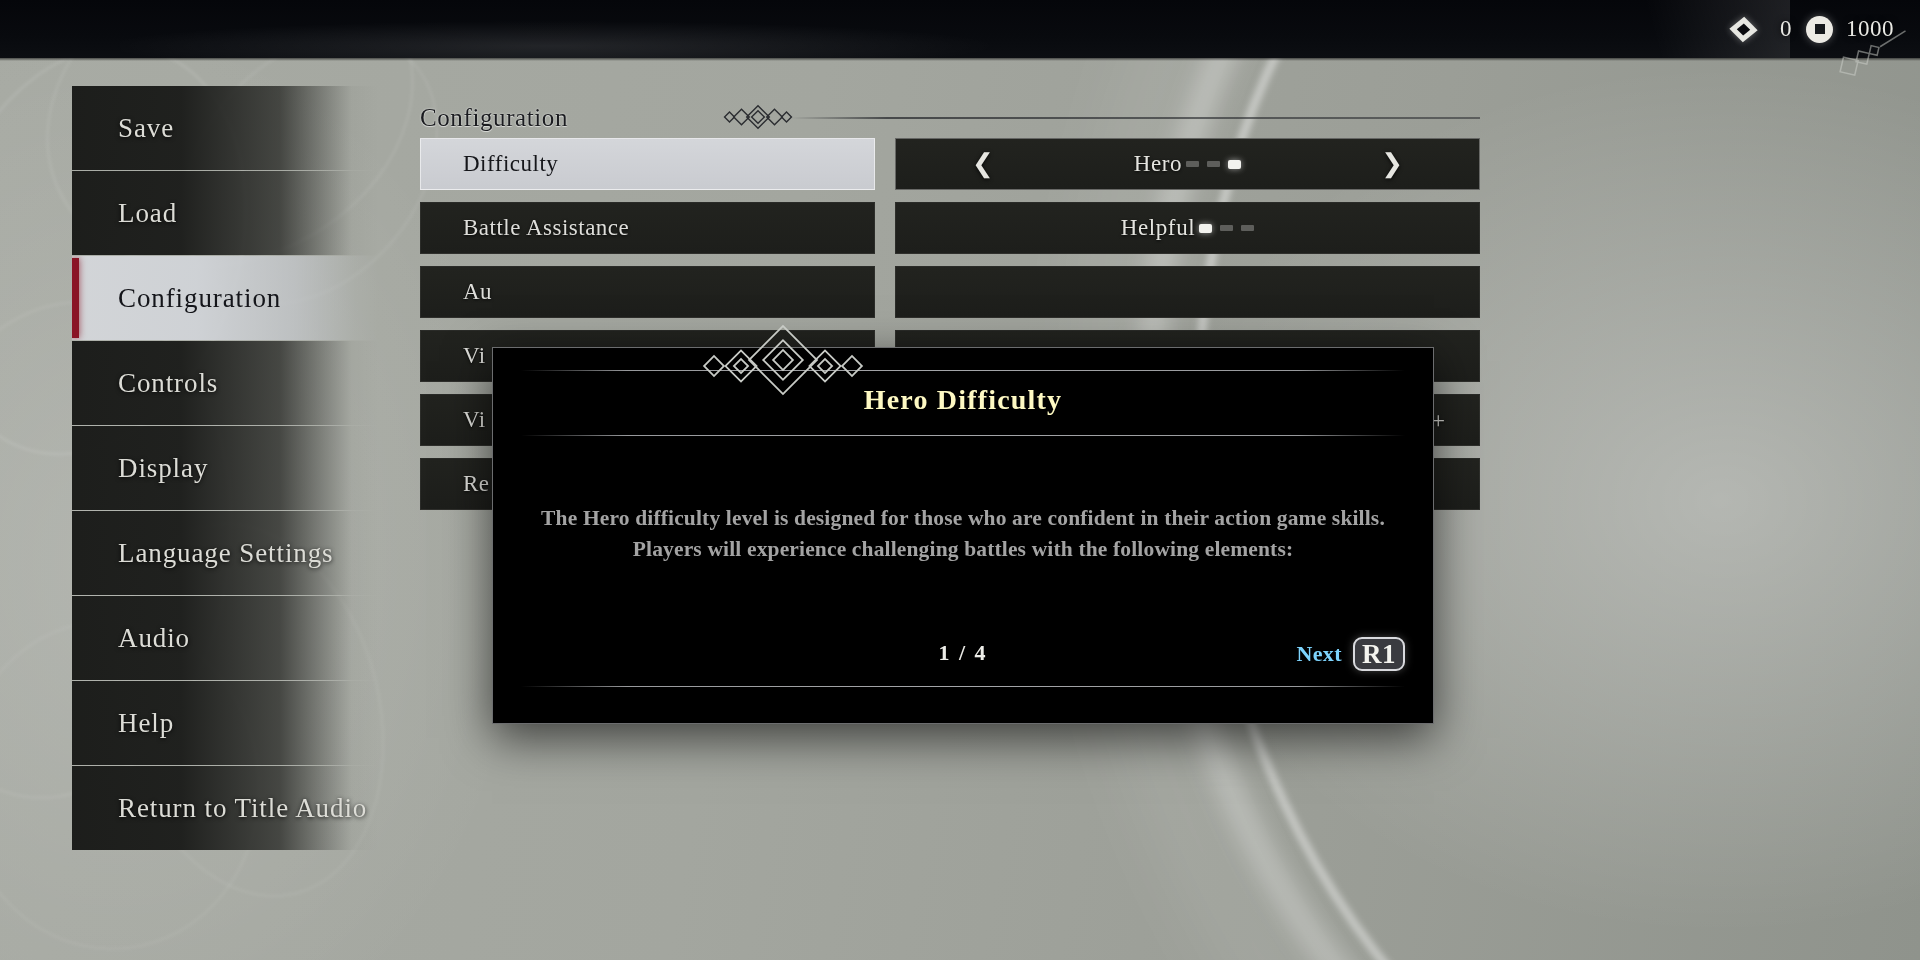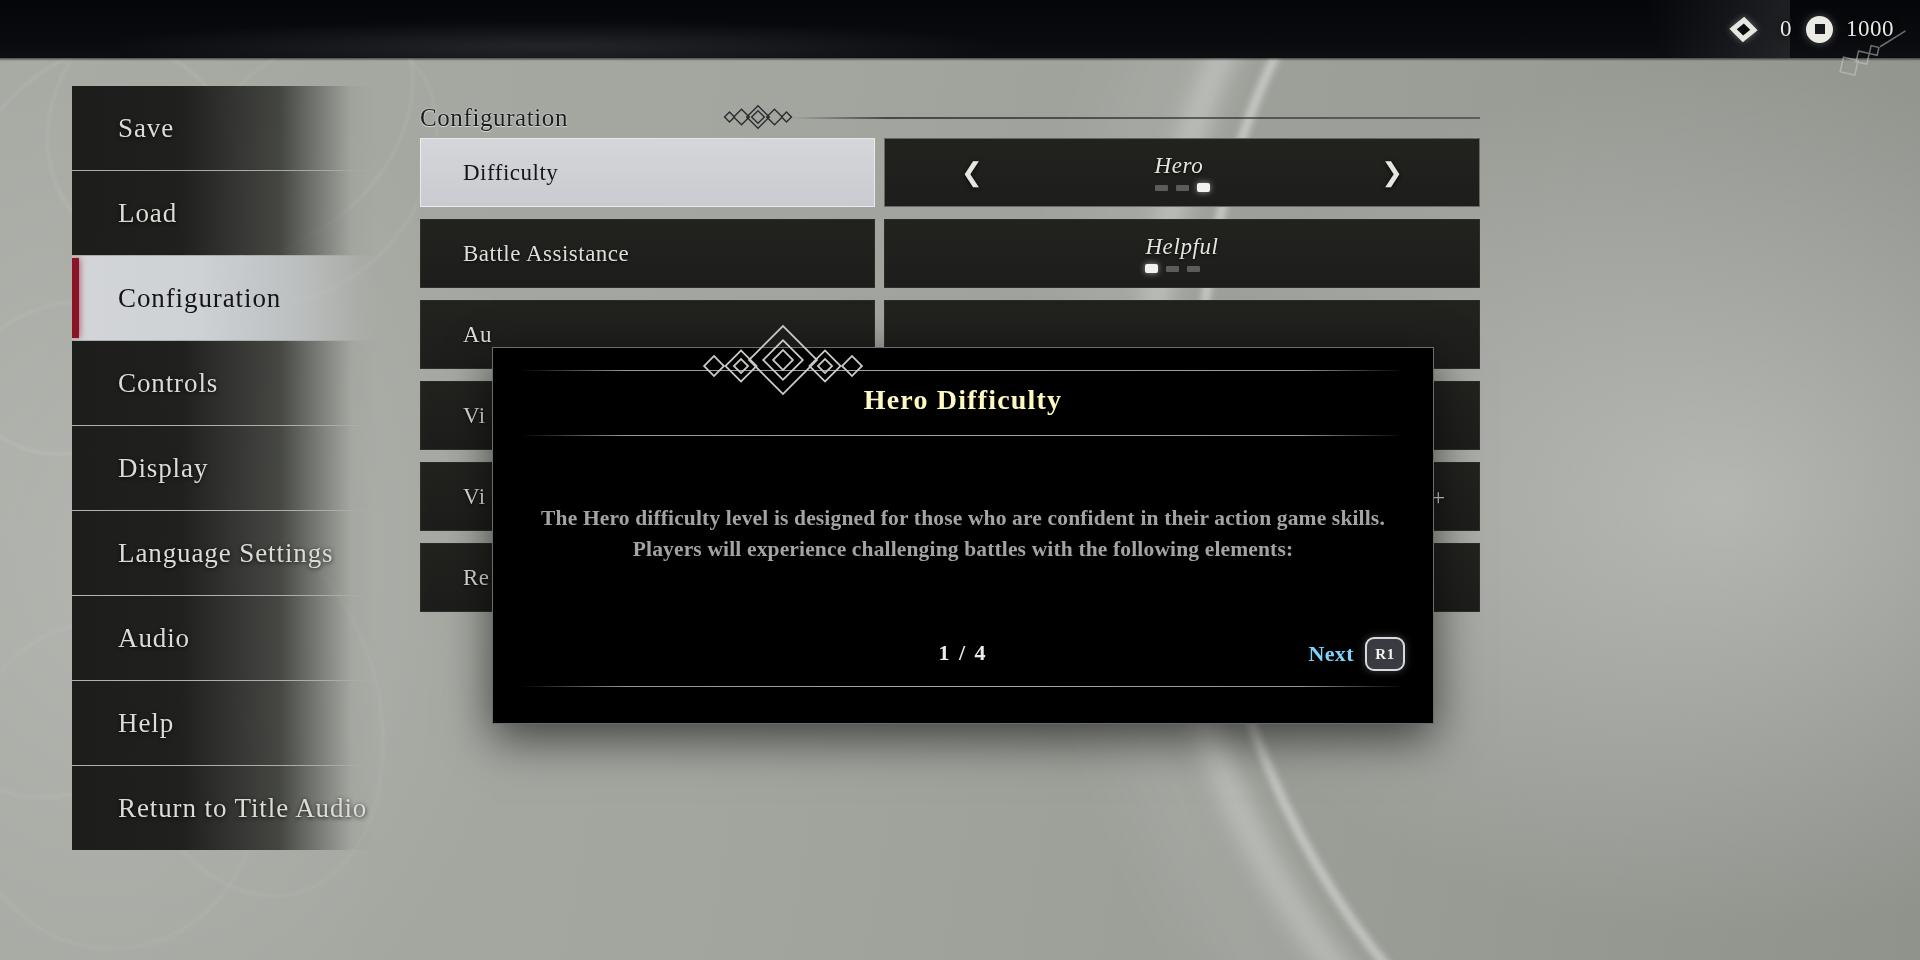--- a/index.html
+++ b/index.html
@@ -149,21 +149,21 @@
   #page-title{
     font-size:25px; color:#1b1c20; letter-spacing:.6px;
     text-shadow:0 0 2px rgba(255,255,255,.7), 0 1px 0 rgba(255,255,255,.45);
   }
   .head-rule{
     position:absolute; left:370px; right:0; top:19px; height:2px;
     background:linear-gradient(90deg, rgba(40,42,46,0) 0%, rgba(40,42,46,.75) 14%, rgba(40,42,46,.55) 100%);
   }
   .head-orn{ position:absolute; left:300px; top:4px; width:80px; height:30px; }
 
-  .opt-row{ display:flex; gap:9px; margin-bottom:12px; height:69px; }
+  .opt-row{ display:flex; gap:20px; margin-bottom:12px; height:52px; }
 
   .opt-name{
     width:455px; display:flex; align-items:center; padding-left:42px;
     background:linear-gradient(180deg,#22231f 0%,#1d1e1b 100%);
     border:1px solid rgba(255,255,255,.06);
     color:#dededa; font-size:23px; letter-spacing:.5px;
     text-shadow:0 1px 3px rgba(0,0,0,.8);
   }
   .opt-row.selected .opt-name{
     background:linear-gradient(180deg,#d4d6da 0%,#c9cbd0 100%);
@@ -172,21 +172,21 @@
   }
 
   .opt-val{
     flex:1; position:relative;
     display:flex; align-items:center; justify-content:center;
     background:linear-gradient(180deg,#22231f 0%,#1d1e1b 100%);
     border:1px solid rgba(255,255,255,.06);
   }
   .opt-row.selected .opt-val{ border-color:rgba(255,255,255,.32); }
 
-  .val-stack{ display:flex; flex-direction:column; align-items:flex-start; gap:4px;font-style:italic; }
+  .val-stack{ display:flex; align-items:center; gap:4px; }
   .val-text{
     color:#e4e4df; font-size:23px; letter-spacing:.6px;
     text-shadow:0 1px 3px rgba(0,0,0,.8);
   }
   .pips{ display:flex; gap:8px; align-items:center; }
   .pip{ width:13px; height:6px; background:rgba(215,215,210,.34); border-radius:1px; }
   .pip.on{
     background:#f2f2ee; height:9px; border-radius:2px;
     box-shadow:0 0 6px rgba(255,255,255,.55);
   }
@@ -253,21 +253,21 @@
   }
   #next-label{
     color:#7dd3fc; font-size:22px; font-weight:700; letter-spacing:.4px;
     text-shadow:0 1px 4px rgba(0,0,0,.9);
   }
   #btn-r1{
     min-width:40px; height:34px; padding:8px 7px;
     border:2.5px solid #d9dade; border-radius:9px;
     background:#3a3b40;
     display:flex; align-items:center; justify-content:center;
-    color:#f4f4ef; font-size:15px; font-weight:700; letter-spacing:.5px;
+    color:#f4f4ef; font-size:27px; font-weight:700; letter-spacing:.5px;
     box-shadow:0 0 9px rgba(255,255,255,.26);
   }
 </style>
 </head>
 <body>
 
 <div id="screen">
 
   <div class="brush-arc arc-c"></div>
   <div class="brush-arc arc-a"></div>

